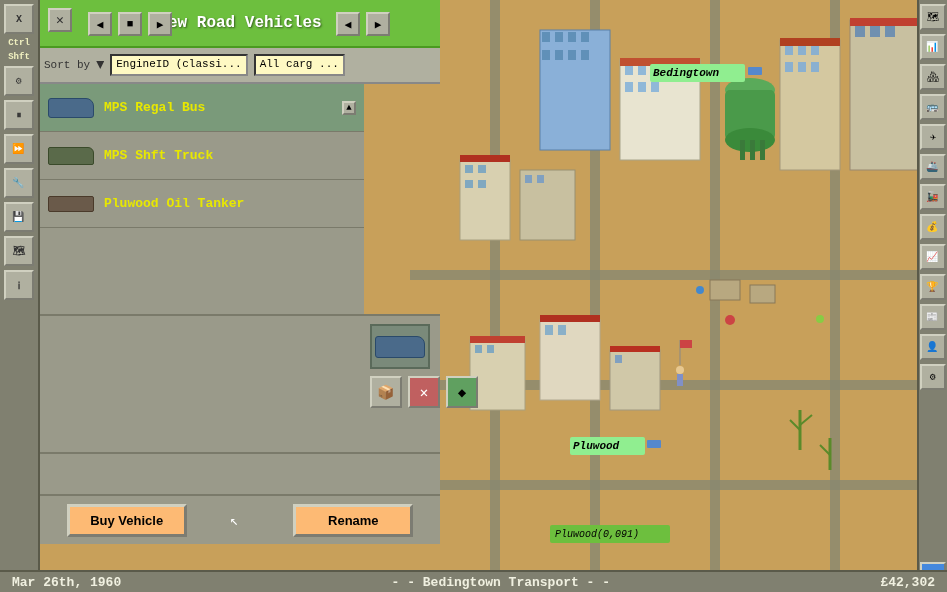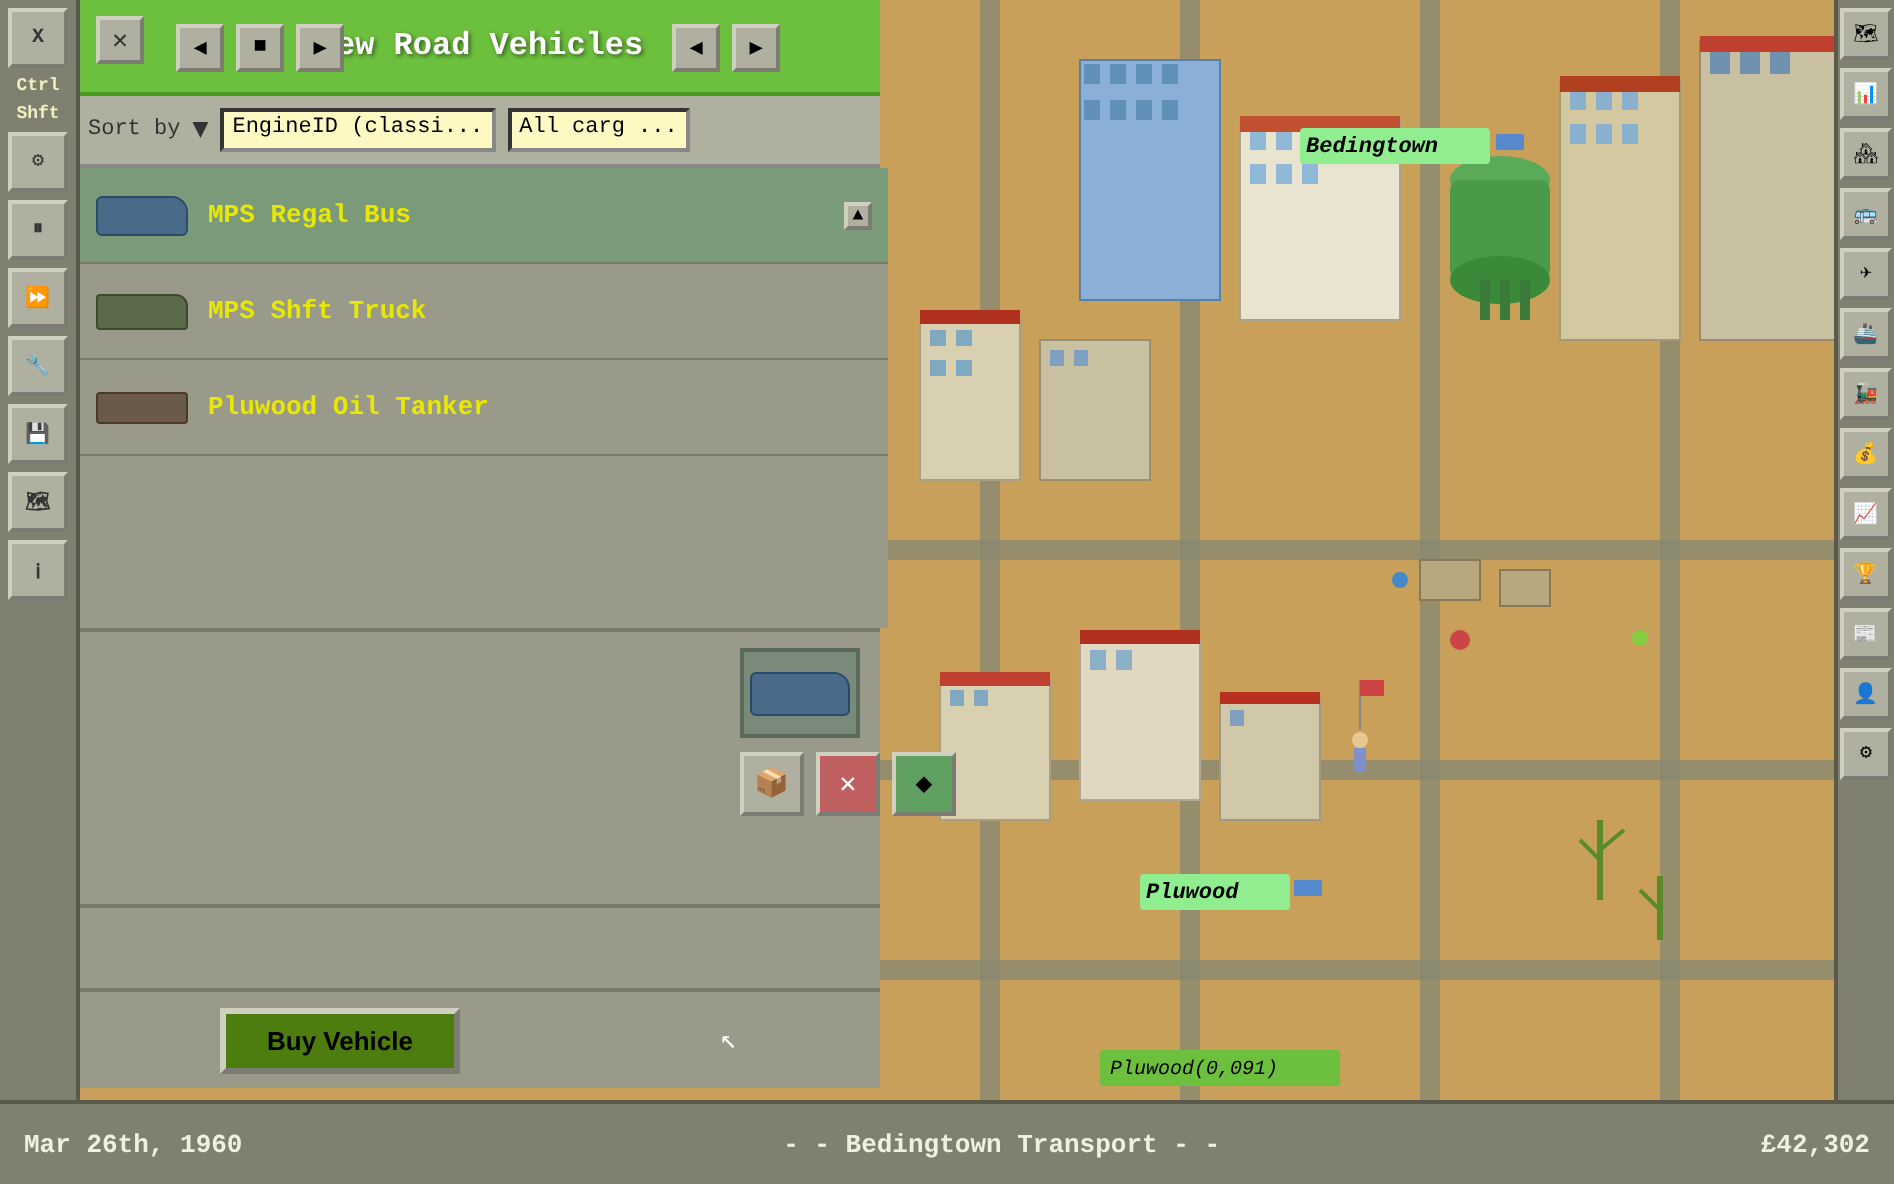--- a/index.html
+++ b/index.html
@@ -85,21 +85,21 @@
       padding: 2px 4px;
       font-size: 11px;
       color: #000;
       height: 22px;
     }
 
     
     .vehicle-list {
       position: absolute;
       top: 84px; left: 40px;
-      width: 404px;
+      width: 324px;
       height: 230px;
       background: #9a9a8a;
       overflow: hidden;
     }
 
     .vehicle-item {
       display: flex;
       align-items: center;
       padding: 4px 8px;
       height: 48px;
@@ -144,21 +144,21 @@
       width: 400px;
       height: 50px;
       background: #9a9a8a;
       display: flex;
       align-items: center;
       justify-content: space-around;
       border-top: 2px solid #7a7a6a;
     }
 
     .game-button {
-      background: #4d7c0f;
+      background: #fdba74;
       border: 3px outset #d0d0c0;
       padding: 6px 20px;
       font-size: 13px;
       font-weight: bold;
       color: #000;
       cursor: pointer;
       min-width: 120px;
       text-align: center;
     }
 
@@ -214,21 +214,21 @@
       justify-content: center;
       cursor: pointer;
       font-size: 10px;
     }
 
     
     .status-bar {
       position: absolute;
       bottom: 0; left: 0;
       width: 947px;
-      height: 42px;
+      height: 22px;
       background: #808070;
       border-top: 2px solid #5a5a4a;
       display: flex;
       align-items: center;
       padding: 0 12px;
       justify-content: space-between;
     }
 
     .status-text {
       color: #f0f0e0;
@@ -483,20 +483,21 @@
 </div>
 
 <div style="position:absolute;top:454px;left:40px;width:400px;height:40px;background:#9a9a8a;"></div>
 
 <div class="bottom-buttons">
   <button class="game-button">Buy Vehicle</button>
 
   <div style="position:relative;">
     <span style="position:absolute;left:-10px;top:-8px;font-size:14px;color:#fff;pointer-events:none;">↖</span>
   </div>
+  <button class="game-button">Rename</button>
 </div>
 
 <div class="right-sidebar">
   <div class="right-btn">🗺</div>
   <div class="right-btn">📊</div>
   <div class="right-btn">🏘</div>
   <div class="right-btn">🚌</div>
   <div class="right-btn">✈</div>
   <div class="right-btn">🚢</div>
   <div class="right-btn">🚂</div>

